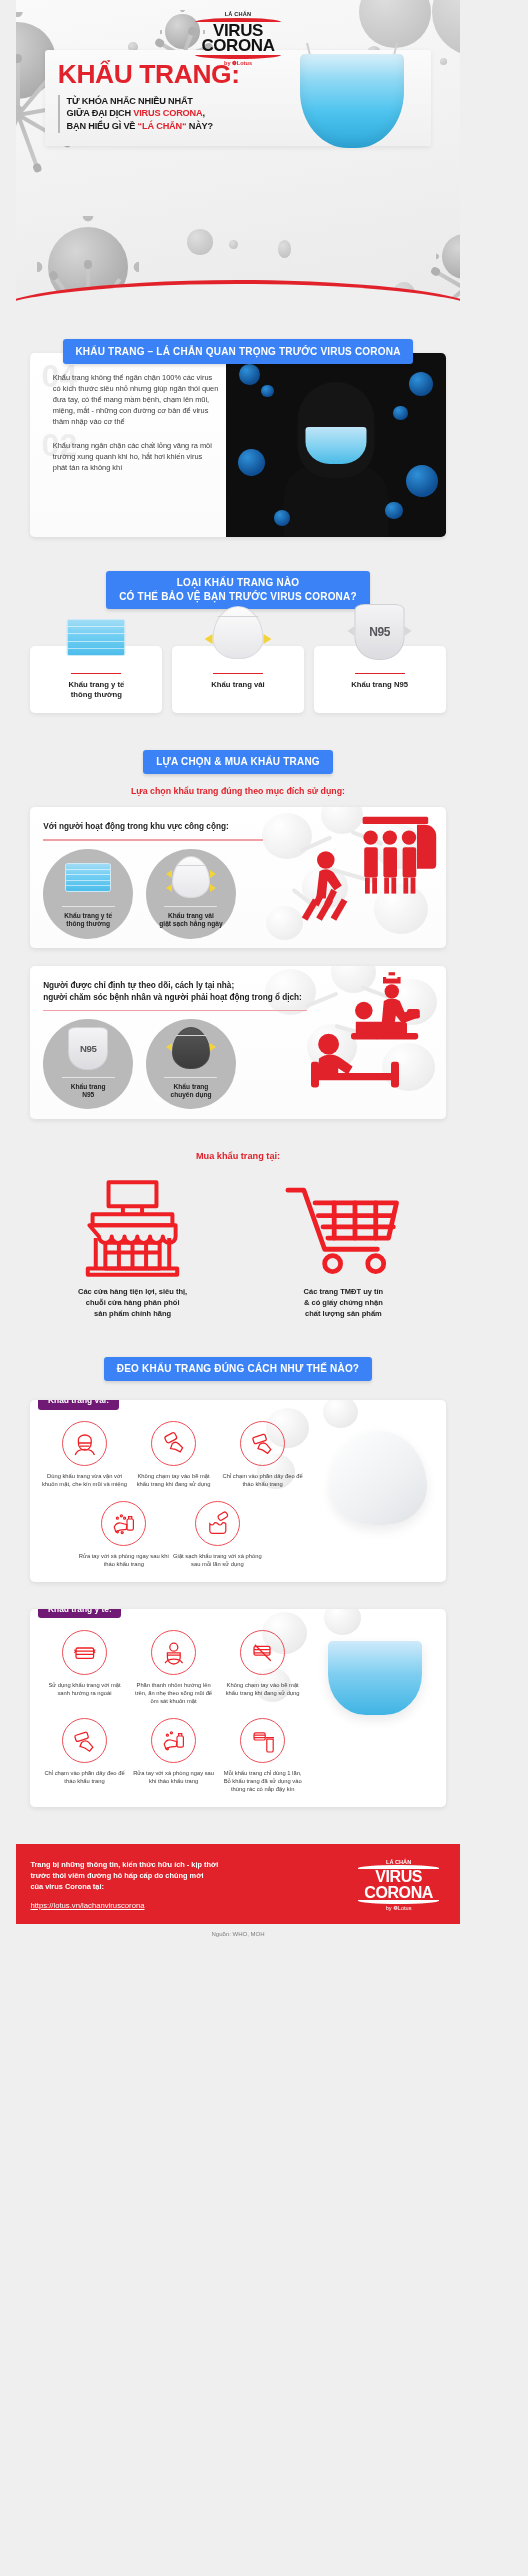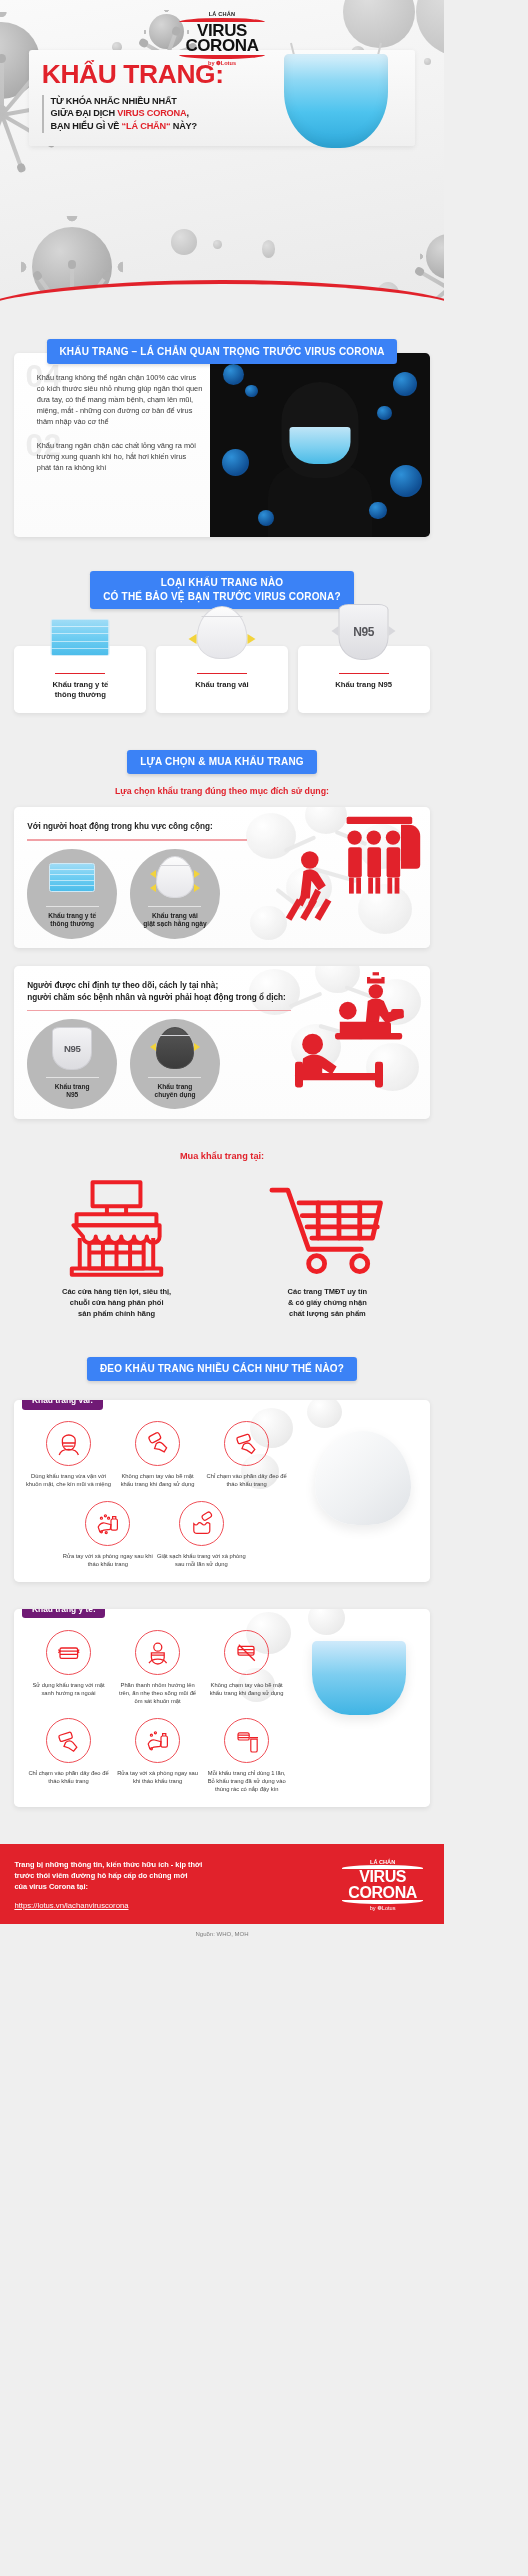--- a/index.html
+++ b/index.html
@@ -3,21 +3,21 @@
 <meta charset="utf-8">
 <style>
   * { box-sizing: border-box; margin: 0; padding: 0; }
   body {
     width: 528px;
     font-family: "Liberation Sans", sans-serif;
     background: #efefef;
     color: #2b2b2b;
     overflow-x: hidden;
   }
-  .page { width: 444px; position: relative; overflow: hidden; }
+  .page { width: 444px; position: relative; overflow: hidden; margin-left: 16px; }
 
   
   .hero {
     position: relative;
     height: 320px;
     background: linear-gradient(170deg,#fafafa 0%,#f2f2f2 45%,#e9e9e9 100%);
     overflow: hidden;
   }
   .virus {
     position: absolute;
@@ -620,21 +620,21 @@
           <span>Các trang TMĐT uy tín</span><br>
           <span>&amp; có giấy chứng nhận</span><br>
           <span>chất lượng sản phẩm</span>
         </div>
       </div>
     </div>
   </div>
 
   <div class="wear">
     <div class="ribbon-row">
-      <span class="ribbon">ĐEO KHẨU TRANG NHIỀU CÁCH NHƯ THẾ NÀO?</span>
+      <span class="ribbon">ĐEO KHẨU TRANG ĐÚNG CÁCH NHƯ THẾ NÀO?</span>
     </div>
 
     <div class="wear-card">
       <span class="tag">Khẩu trang vải:</span>
       <div class="wear-art">
         <div class="mol-b" style="left:12.8px;top:0;width:43px;height:40px;"></div>
         <div class="mol-b" style="left:69px;top:-12.8px;width:35px;height:32px;"></div>
         <div class="mol-b" style="left:3.2px;top:46px;width:38px;height:35px;"></div>
         <div class="wm"></div>
       </div>

